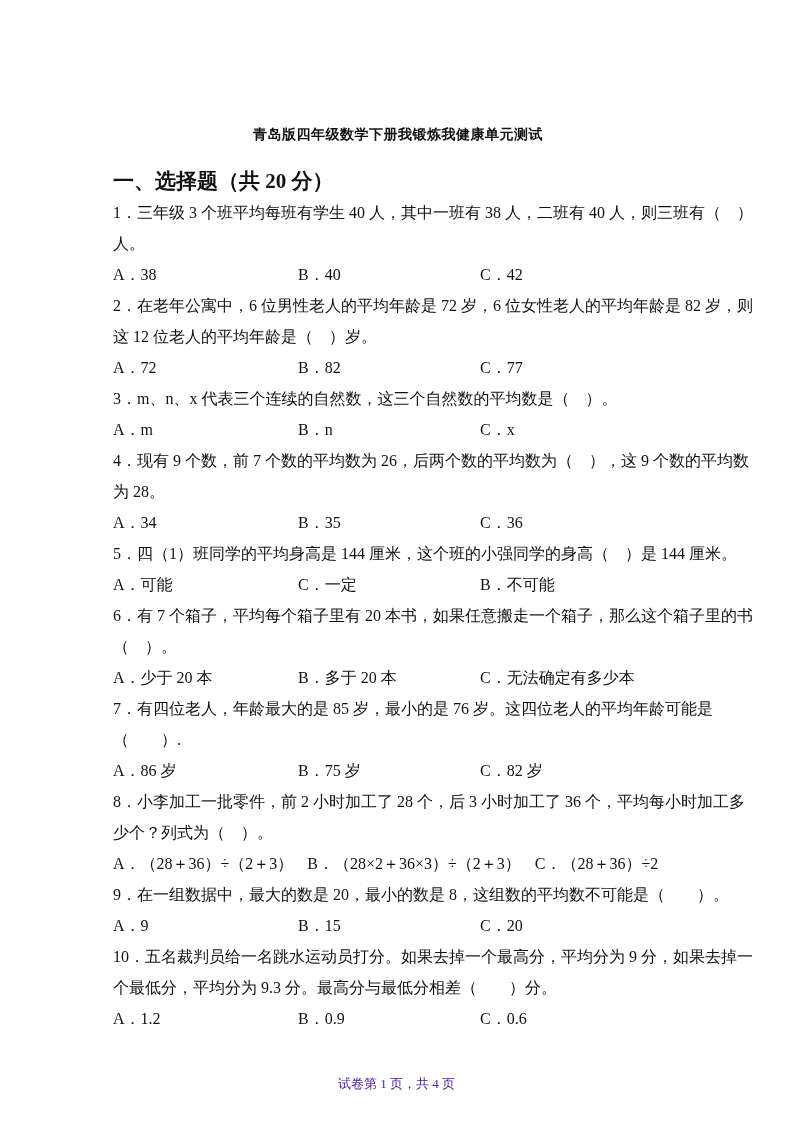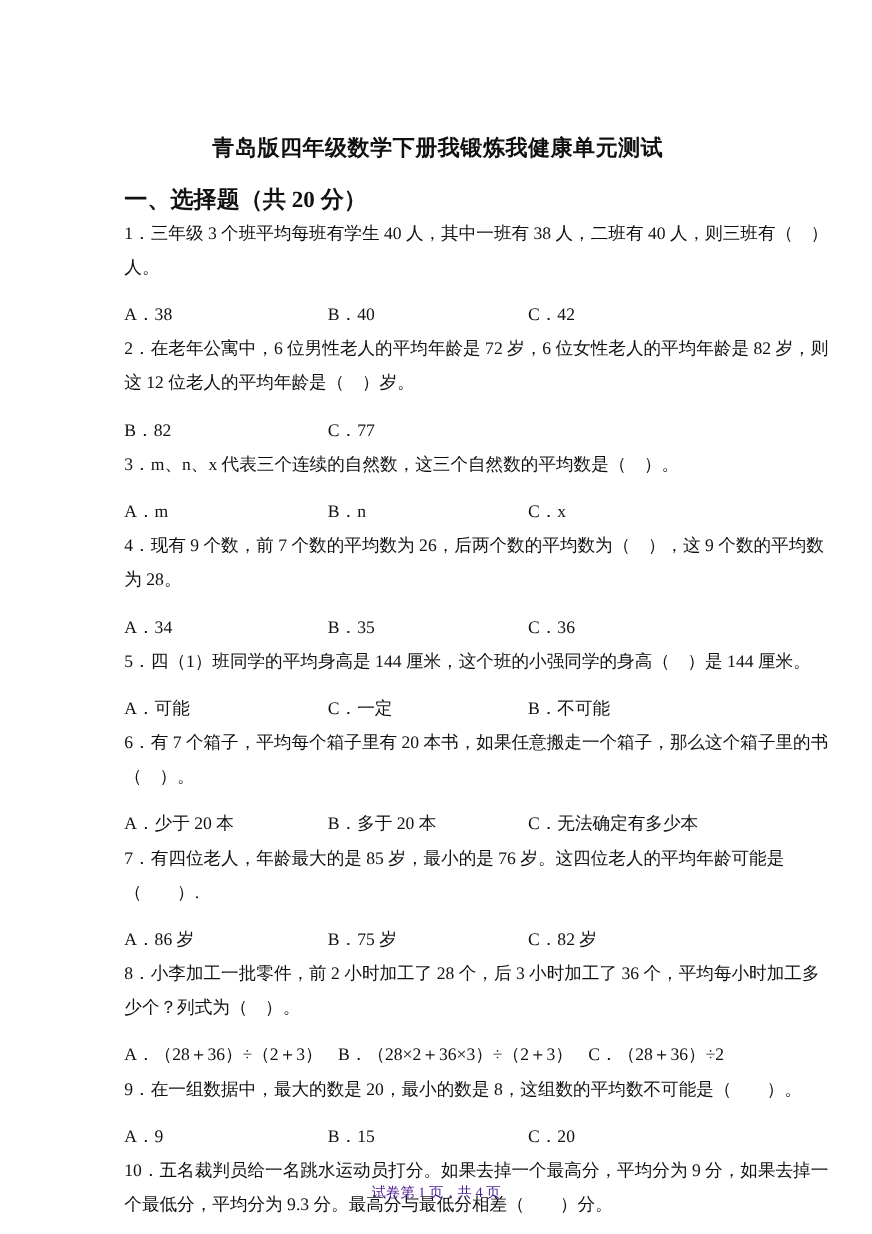--- a/index.html
+++ b/index.html
@@ -18,21 +18,21 @@
   }
   .content {
     position: absolute;
     left: 113px;
     top: 118px;
     width: 570px;
   }
   .doc-title {
     text-align: center;
     font-weight: bold;
-    font-size: 20px;
+    font-size: 14px;
     line-height: 34px;
     margin: 0 0 14px 0;
     letter-spacing: 0.5px;
     white-space: nowrap;
   }
   .section-header {
     font-weight: bold;
     font-size: 21px;
     line-height: 31px;
     margin: 0;
@@ -48,21 +48,21 @@
   .opts {
     display: grid;
     grid-template-columns: 185px 182px auto;
     font-size: 16px;
     line-height: 31px;
   }
   .opts.tight {
     display: flex;
     gap: 14px;
   }
-  .opt { white-space: nowrap; margin-top: 12px; }
+  .opt { white-space: nowrap; }
   .footer {
     position: absolute;
     left: 0;
     right: 0;
     bottom: 30px;
     text-align: center;
     font-size: 13px;
     line-height: 16px;
     color: #4c1d95;
   }
@@ -83,20 +83,21 @@
         <span class="opt">A．38</span>
         <span class="opt">B．40</span>
         <span class="opt">C．42</span>
       </div>
     </section>
 
     <section class="q">
       <p class="line">2．在老年公寓中，6 位男性老人的平均年龄是 72 岁，6 位女性老人的平均年龄是 82 岁，则</p>
       <p class="line">这 12 位老人的平均年龄是（　）岁。</p>
       <div class="opts">
+        <span class="opt">A．72</span>
         <span class="opt">B．82</span>
         <span class="opt">C．77</span>
       </div>
     </section>
 
     <section class="q">
       <p class="line">3．m、n、x 代表三个连续的自然数，这三个自然数的平均数是（　）。</p>
       <div class="opts">
         <span class="opt">A．m</span>
         <span class="opt">B．n</span>

